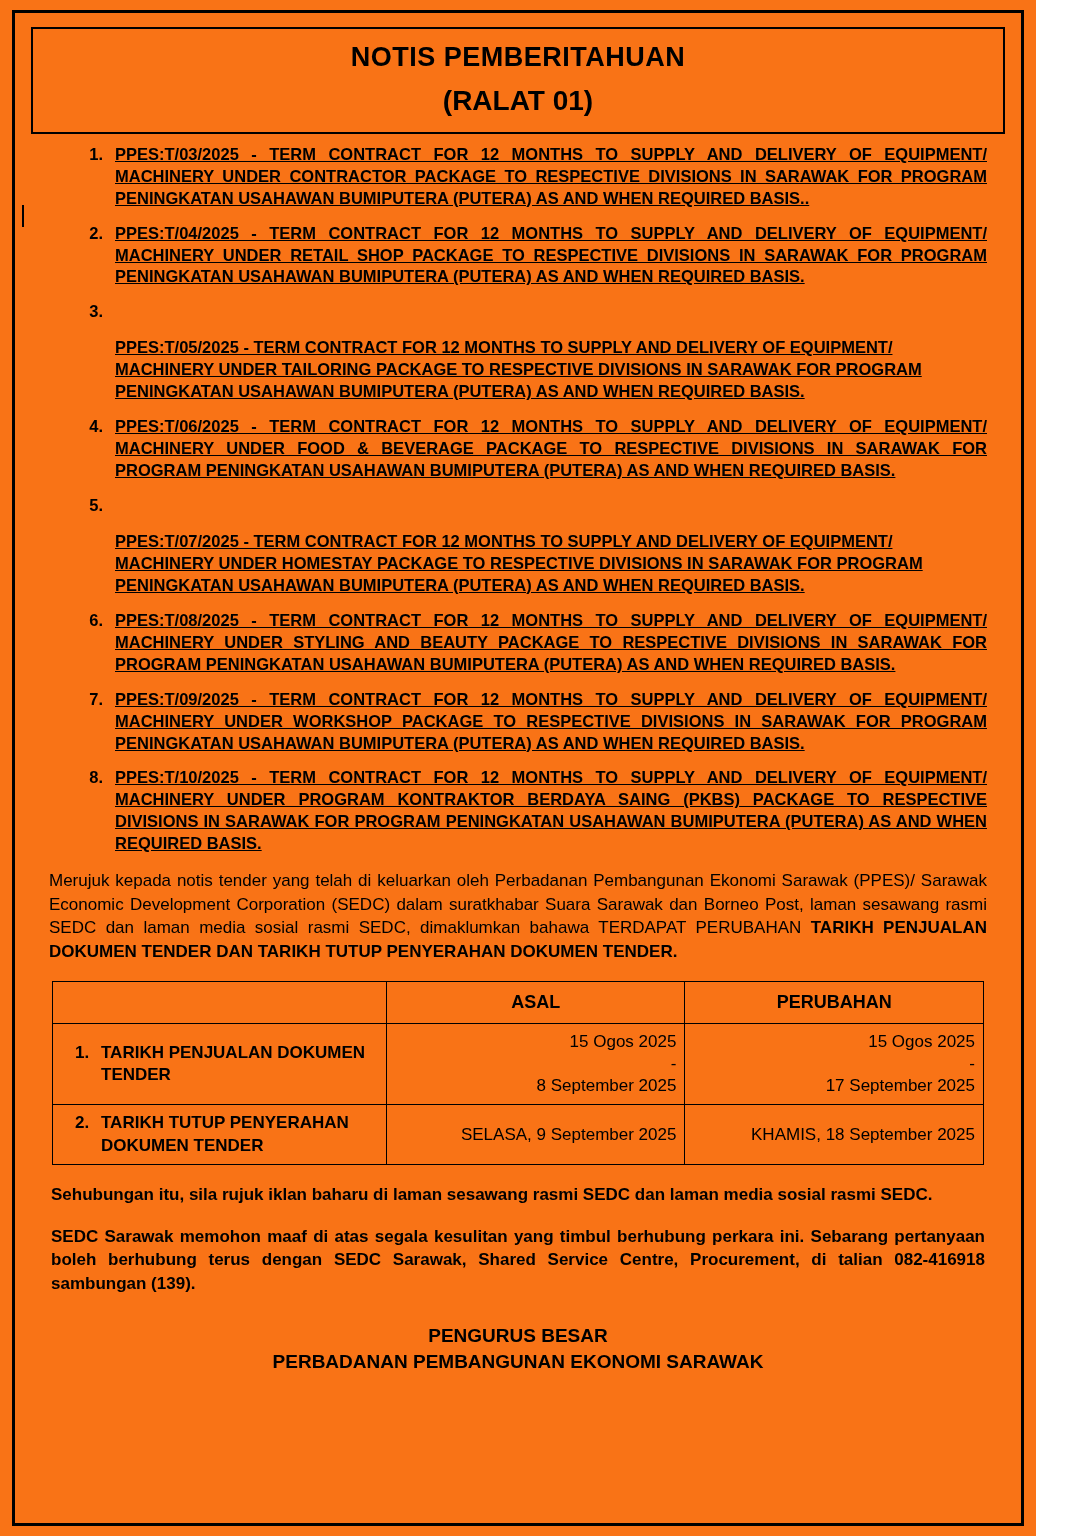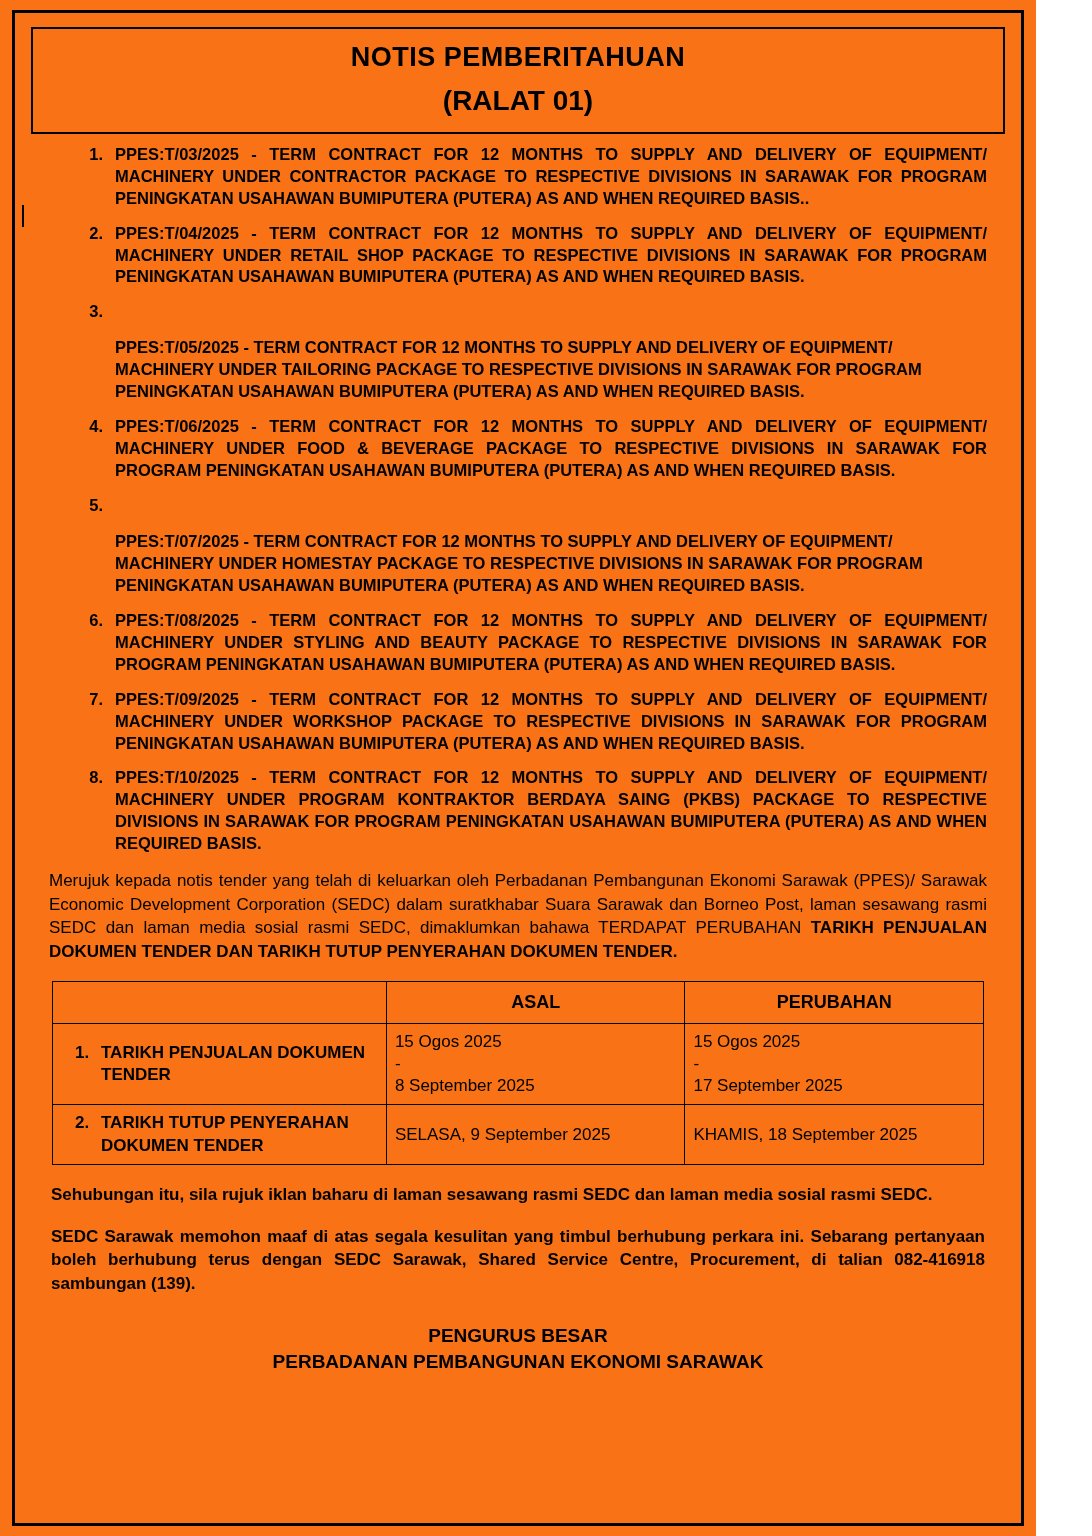--- a/index.html
+++ b/index.html
@@ -65,20 +65,21 @@
     line-height: 1.33;
   }
   .li-text {
     flex: 1 1 auto;
     font-weight: bold;
     font-size: 16.5px;
     line-height: 1.33;
     text-align: justify;
     text-justify: inter-word;
     hyphens: none;
+    text-decoration: underline;
   }
   .li-text.nojustify {
     text-align: left;
     margin-top: 36px;
   }
   .para {
     font-size: 17px;
     line-height: 1.38;
     text-align: justify;
     margin: 14px 20px 0 20px;
@@ -102,21 +103,21 @@
     font-weight: bold;
     text-align: center;
     font-size: 18px;
     padding: 10px 8px;
   }
   .col-label {
     width: 36%;
   }
   .col-val {
     width: 32%;
-    text-align: left;
+    text-align: right;
   }
   .row-label {
     font-weight: bold;
     font-size: 17px;
     line-height: 1.32;
     display: flex;
     align-items: flex-start;
   }
   .row-label .rnum {
     width: 26px;

